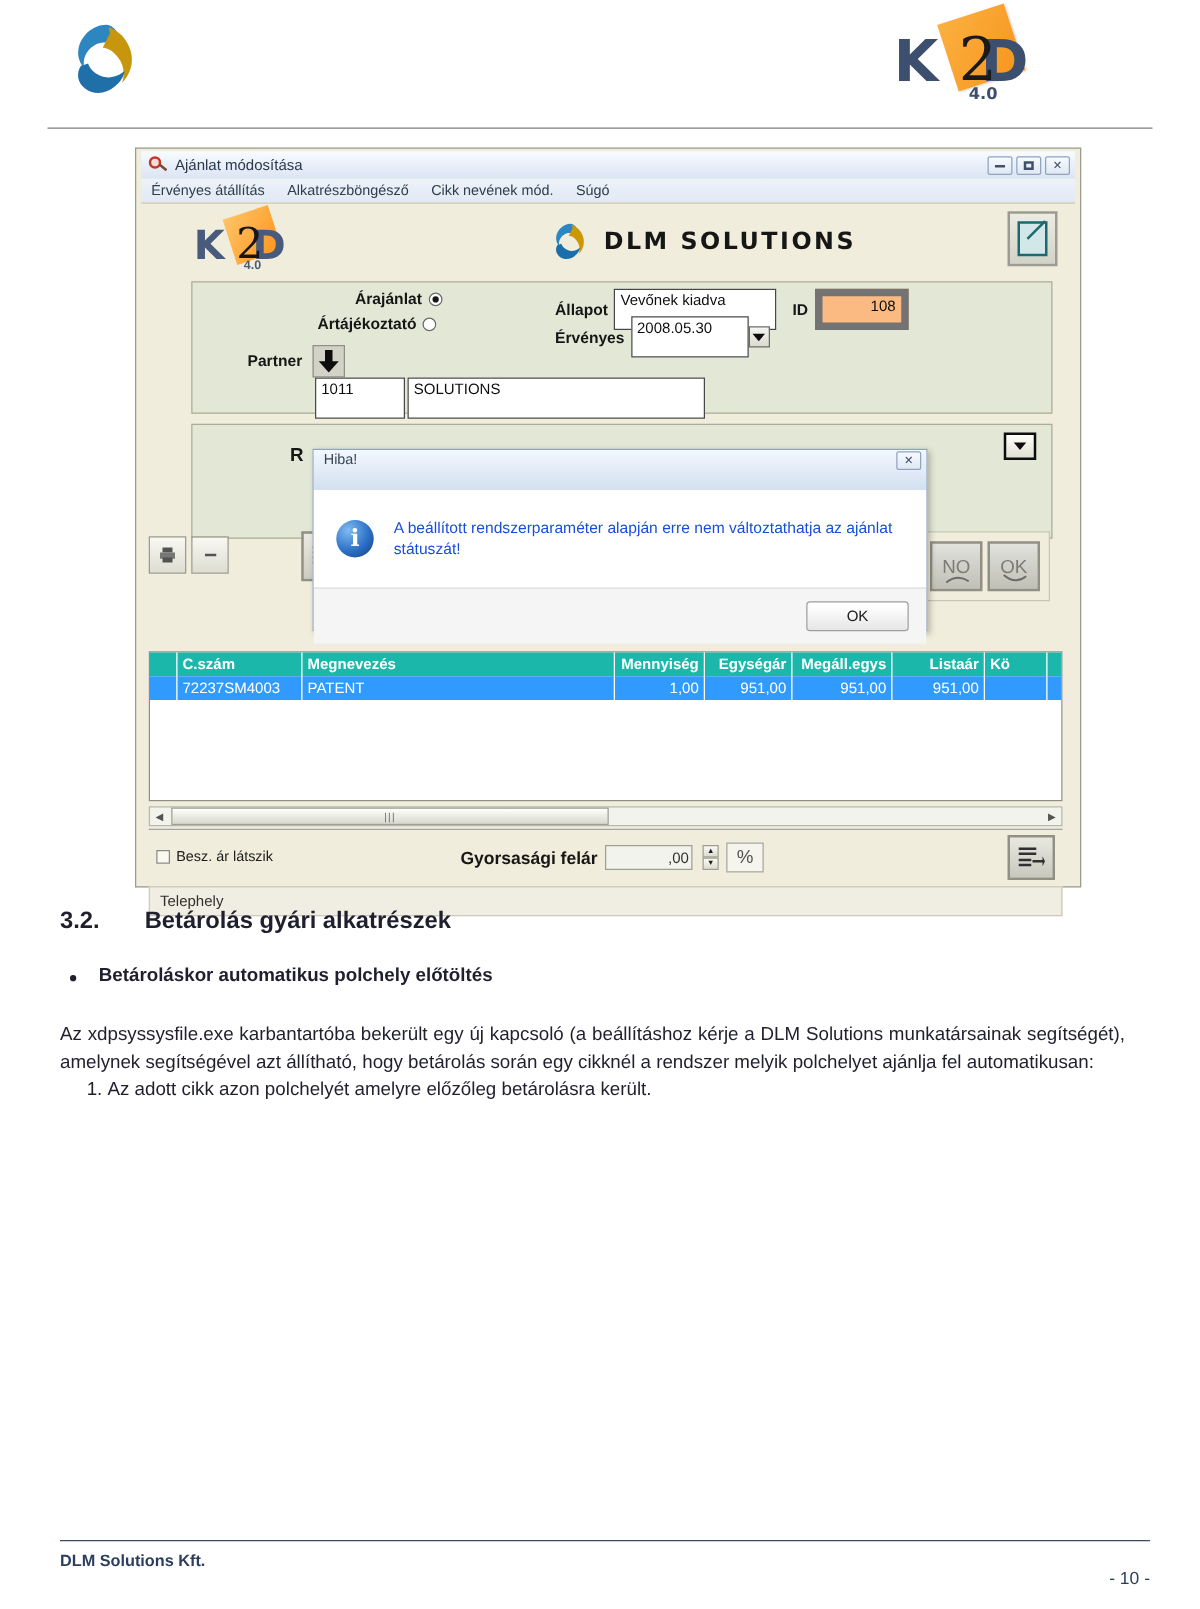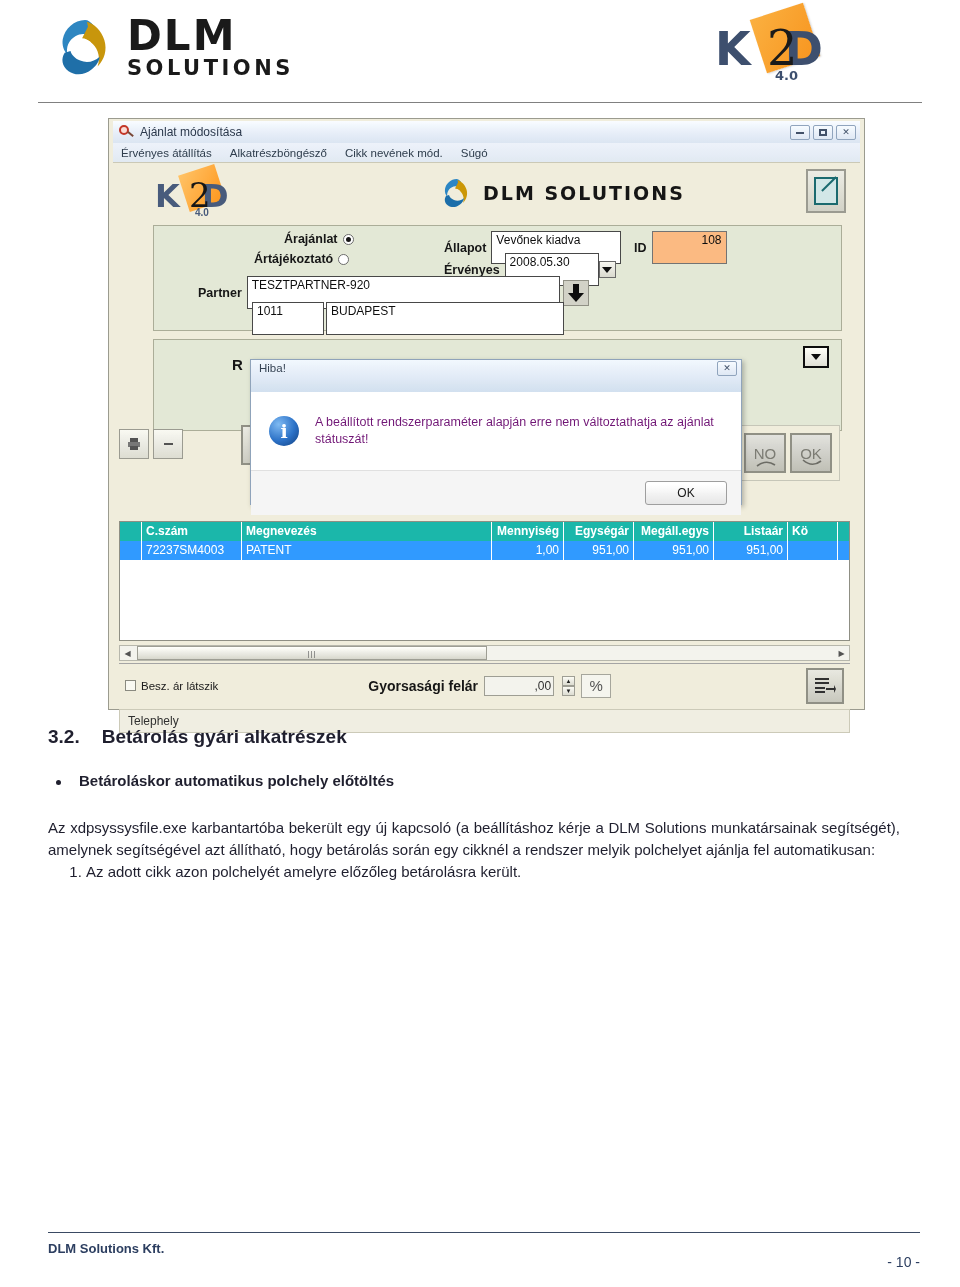--- a/index.html
+++ b/index.html
@@ -169,21 +169,21 @@
   }
   .radio.on::after {
     content:""; position:absolute; left:2.5px; top:2.5px; width:5px; height:5px;
     border-radius:50%; background:#1a1a1a;
   }
   .field {
     background:#ffffff; border:1px solid #4a4a4a;
     font-size:12px; color:#111; padding:1px 4px; height:33px; line-height:15px;
     font-family:"Liberation Sans", sans-serif;
   }
-  .field.orange { background:#f6b882; border:1px solid #737373; text-align:right; }
+  .field.orange { background:#f6b882; border:6px solid #737373; text-align:right; }
   .combo-arrow {
     width:17px; height:17px; background:linear-gradient(180deg,#f2f2ec,#d6d6cc);
     border:1px solid #6b6b6b; display:flex; align-items:center; justify-content:center;
   }
   .tri-down {
     width:0;height:0;border-left:5px solid transparent;border-right:5px solid transparent;
     border-top:6px solid #111;
   }
   .bigarrow {
     width:26px; height:26px; background:#cfcfc4; border:1px solid #8f8f85;
@@ -333,39 +333,39 @@
     height:78px; background:#ffffff; display:flex; align-items:center; padding:0 18px;
     gap:16px;
   }
   .info-icon {
     width:30px; height:30px; border-radius:50%;
     background:radial-gradient(circle at 32% 28%, #7fb8ee 0%, #2f72c4 55%, #16407c 100%);
     display:flex; align-items:center; justify-content:center;
     color:#ffffff; font-family:"DejaVu Serif", serif; font-weight:bold; font-size:19px;
     flex:0 0 auto;
   }
-  .dlg-msg { font-size:12.5px; color:#701a75; line-height:17px; }
+  .dlg-msg { font-size:12.5px; color:#1d4ed8; line-height:17px; }
   .dlg-foot {
     height:45px; background:#f0f0f0; display:flex; align-items:center;
     justify-content:flex-end; padding-right:14px;
     border-top:1px solid #dcdcdc;
   }
   .ok-btn {
     width:82px; height:24px;
     background:linear-gradient(180deg,#fdfdfd,#e2e2e2);
     border:1px solid #9d9d9d; border-radius:3px;
     display:flex; align-items:center; justify-content:center;
     font-size:12px; color:#222;
   }
 
   
   .doc { position:absolute; left:48px; top:726px; width:870px; }
   .h2 {
     font-size:19px; font-weight:bold; color:#1f1f2e;
-    margin:0 0 24px 0; display:flex; gap:22px;
+    margin:0 0 24px 0; display:flex; gap:36px;
     font-family:"Liberation Sans", sans-serif;
   }
   .bullet-line {
     display:flex; gap:18px; margin:0 0 28px 0; padding-left:8px;
   }
   .bullet-dot {
     width:5px; height:5px; background:#1f1f2e; border-radius:50%;
     margin-top:8px; flex:0 0 auto;
   }
   .bullet-text {
@@ -400,24 +400,20 @@
 
 <div class="page-header">
 
   <div class="dlm-logo">
     <svg class="dlm-mark" viewBox="0 0 64 64">
       <path d="M31 4 C20 4 10 13 8 24 C7 30 9 36 13 40 C11 33 14 25 21 21 C26 18 31 18 34 20 L40 10 C37 6 34 4 31 4 Z" fill="#2e86c1"></path>
       <path d="M33 6 C40 8 48 15 51 25 C54 35 51 45 44 52 C47 44 45 35 39 29 C35 25 31 23 28 23 L34 11 Z" fill="#c8960c"></path>
       <path d="M10 38 C6 44 7 52 14 57 C21 62 31 61 38 55 C43 51 46 46 46 42 C41 47 33 49 26 46 C21 44 17 40 16 36 Z" fill="#1f6fa8"></path>
       <circle cx="30" cy="33" r="9" fill="#ffffff"></circle>
     </svg>
-    <div class="dlm-word">
-      <div class="dlm-text-top">DLM</div>
-      <div class="dlm-text-bot">SOLUTIONS</div>
-    </div>
   </div>
 
   <div class="k2d-logo">
     <div class="k2d-card"></div>
     <div class="k2d-text"><span>K</span><span style="visibility:hidden">2</span><span>D</span></div>
     <div class="k2d-two">2</div>
     <div class="k2d-ver">4.0</div>
   </div>
 
 </div>
@@ -499,32 +495,31 @@
       <div class="frow" style="left:290px; top:27px;">
         <span class="flabel">Érvényes</span>
         <span class="field" style="width:94px;">2008.05.30</span>
         <span class="combo-arrow">
               <span class="tri-down"></span>
             </span>
       </div>
 
       <div class="frow" style="left:44px; top:50px;">
         <span class="flabel">Partner</span>
-        <span class="field" style="width:313px;">TESZTPARTNER-920</span>
         <span class="bigarrow" style="margin-left:3px;">
           <svg width="18" height="20" viewBox="0 0 18 20">
             <rect x="6" y="1" width="6" height="10" fill="#111"></rect>
             <polygon points="1,10 17,10 9,19" fill="#111"></polygon>
           </svg>
         </span>
       </div>
 
       <div class="frow" style="left:98px; top:76px;">
         <span class="field" style="width:72px;">1011</span>
-        <span class="field" style="width:238px; margin-left:2px;">BUDAPEST</span>
+        <span class="field" style="width:238px; margin-left:2px;">SOLUTIONS</span>
       </div>
     </div>
 
     <div class="midpanel">
       <div class="r-letter">R</div>
       <div class="side-combo">
             <span class="tri-down"></span>
           </div>
     </div>
 

